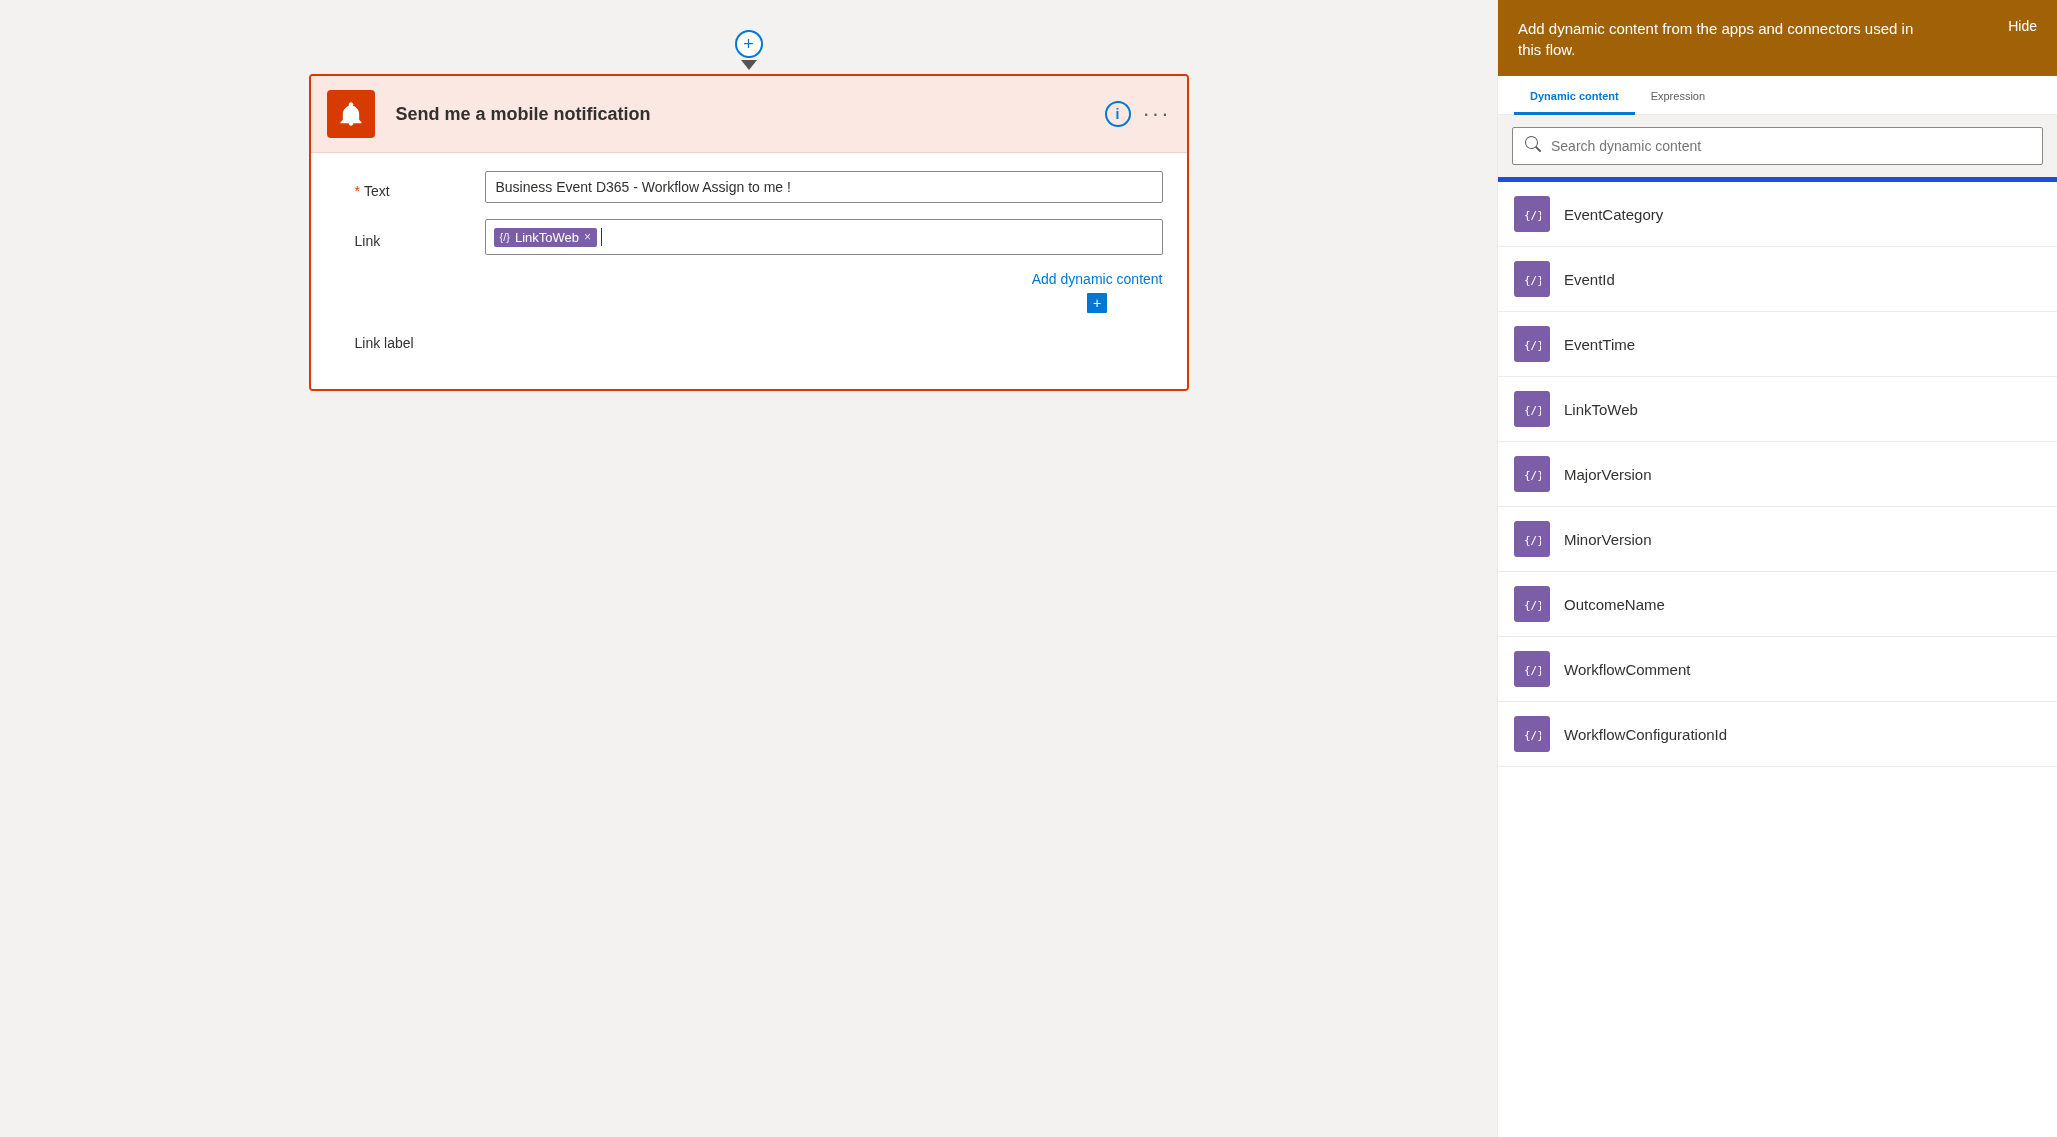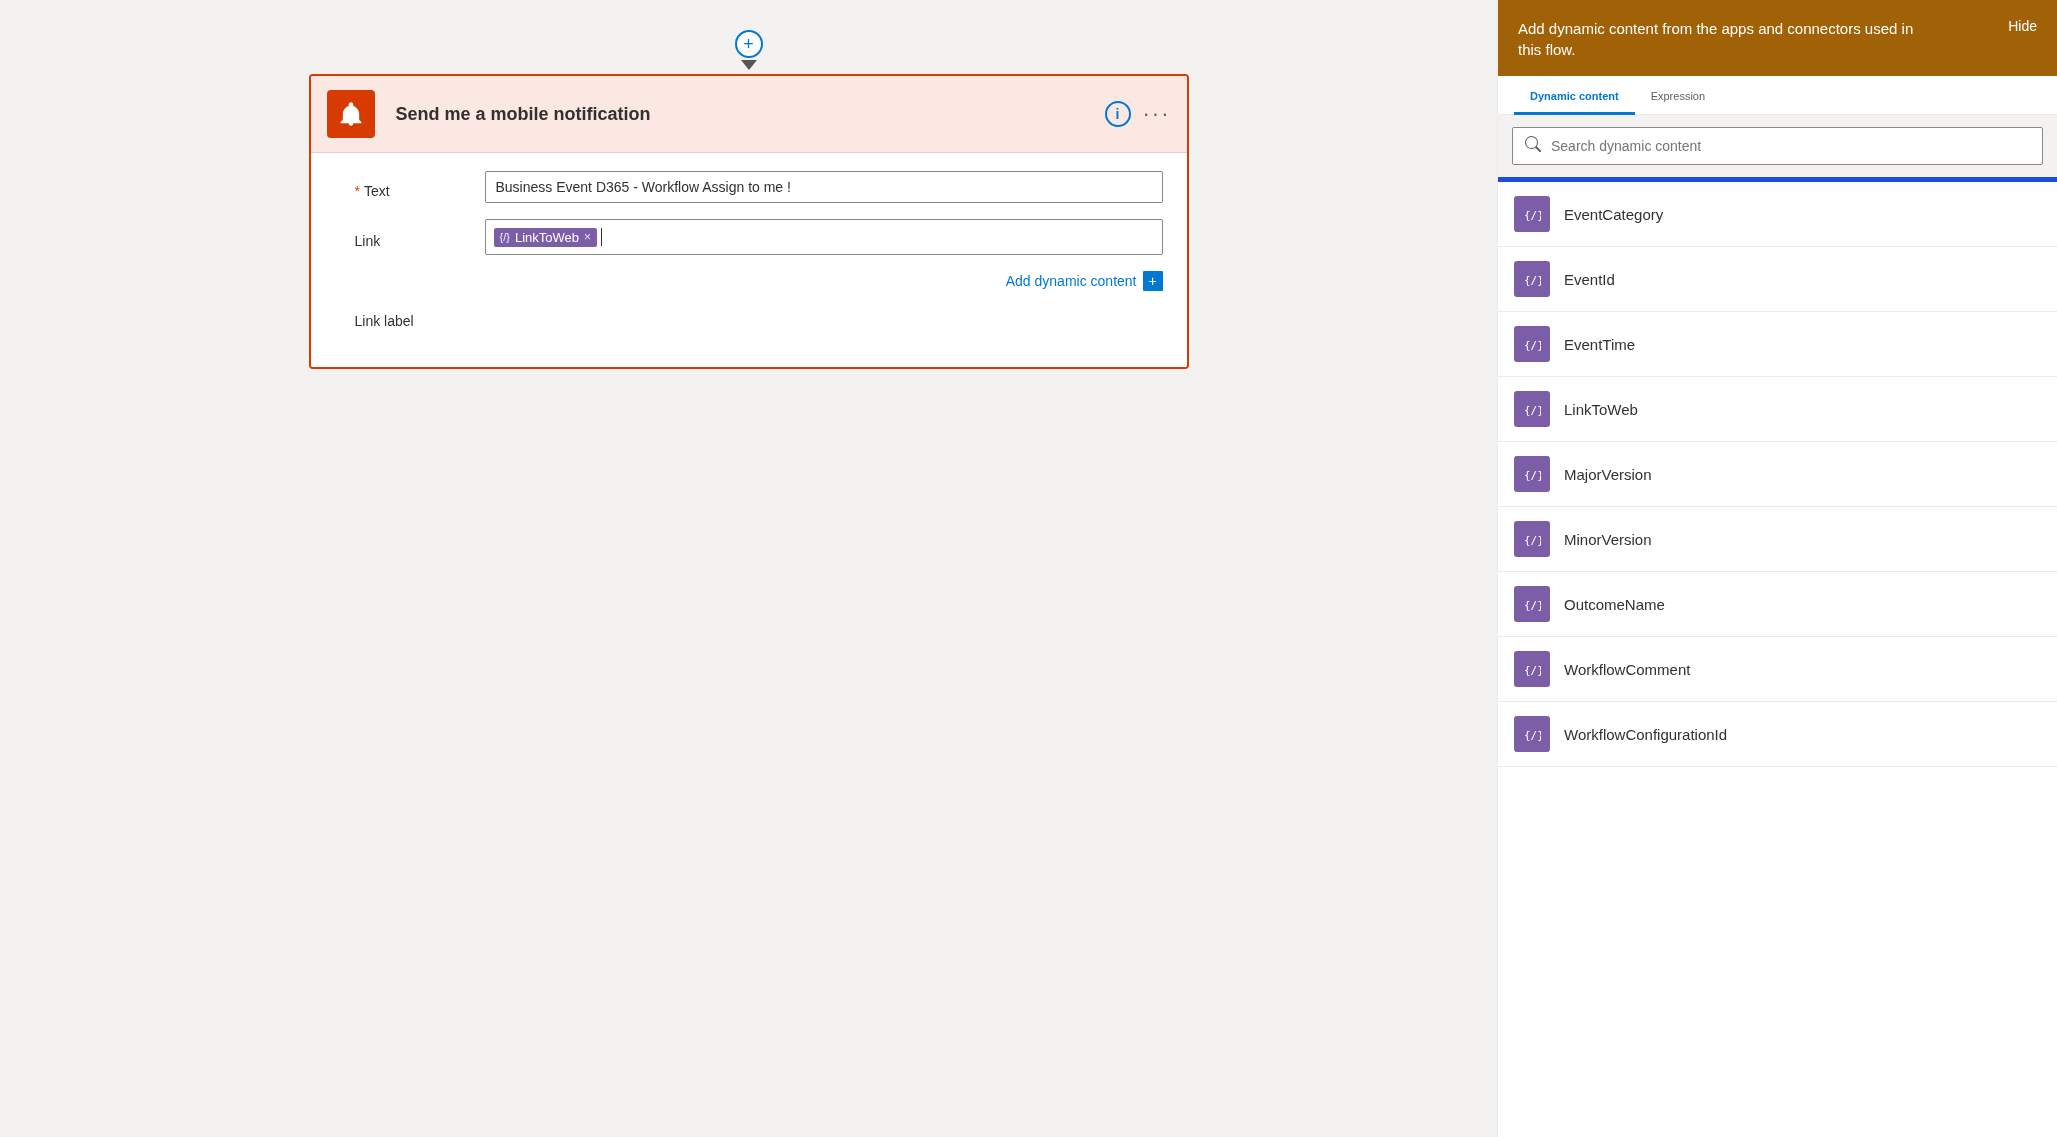--- a/index.html
+++ b/index.html
@@ -223,20 +223,21 @@
       padding-left: 130px;
     }
 
     .add-dynamic-btn {
       color: #0078d4;
       font-size: 14px;
       cursor: pointer;
       display: flex;
       align-items: center;
       gap: 6px;
+      flex-direction: column;
     }
 
     .add-dynamic-plus {
       background: #0078d4;
       color: white;
       width: 20px;
       height: 20px;
       display: flex;
       align-items: center;
       justify-content: center;

